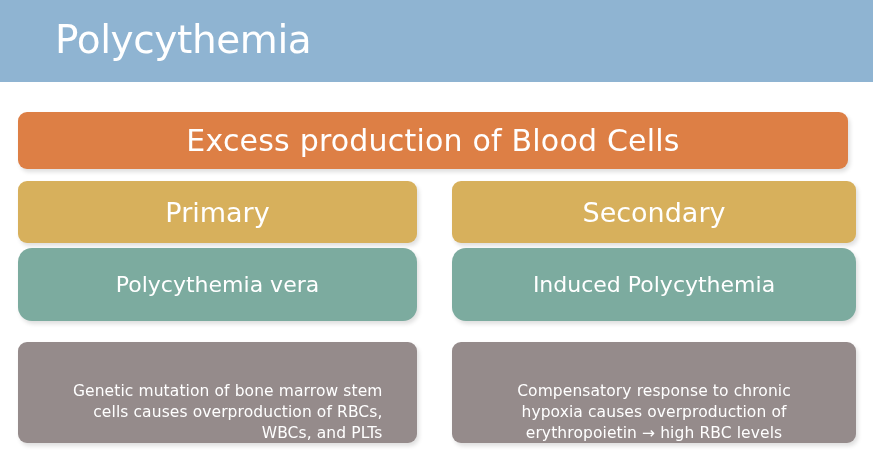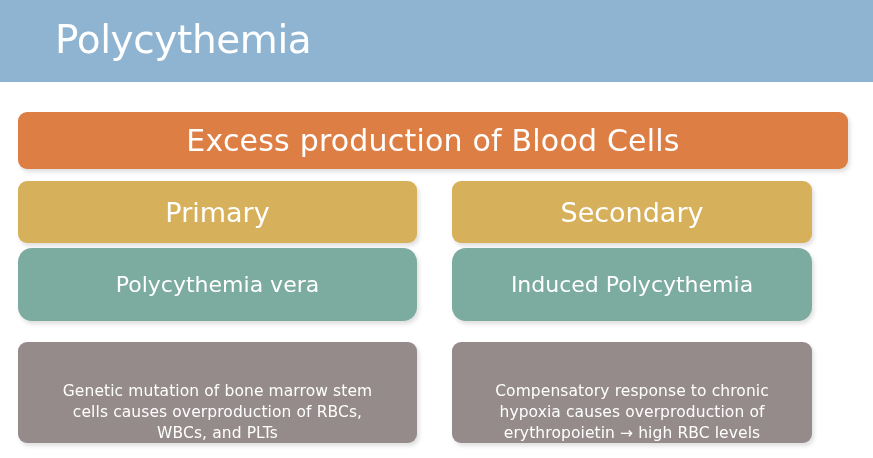--- a/index.html
+++ b/index.html
@@ -71,22 +71,22 @@
   }
 
   
   .box-gold {
     top: 181px;
     height: 62px;
     background: #d7b05c;
     font-size: 27px;
     font-weight: 400;
   }
-  .col-left  { left: 18px;  width: 399px; }
-  .col-right { left: 452px; width: 360px; }
+  .col-left  { left: 18px;  width: 399px; text-align: right; }
+  .col-right { left: 452px; width: 404px; }
 
   
   .box-teal {
     top: 248px;
     height: 73px;
     background: #7cab9f;
     font-size: 22px;
     font-weight: 400;
     line-height: 29px;
     border-radius: 14px;

